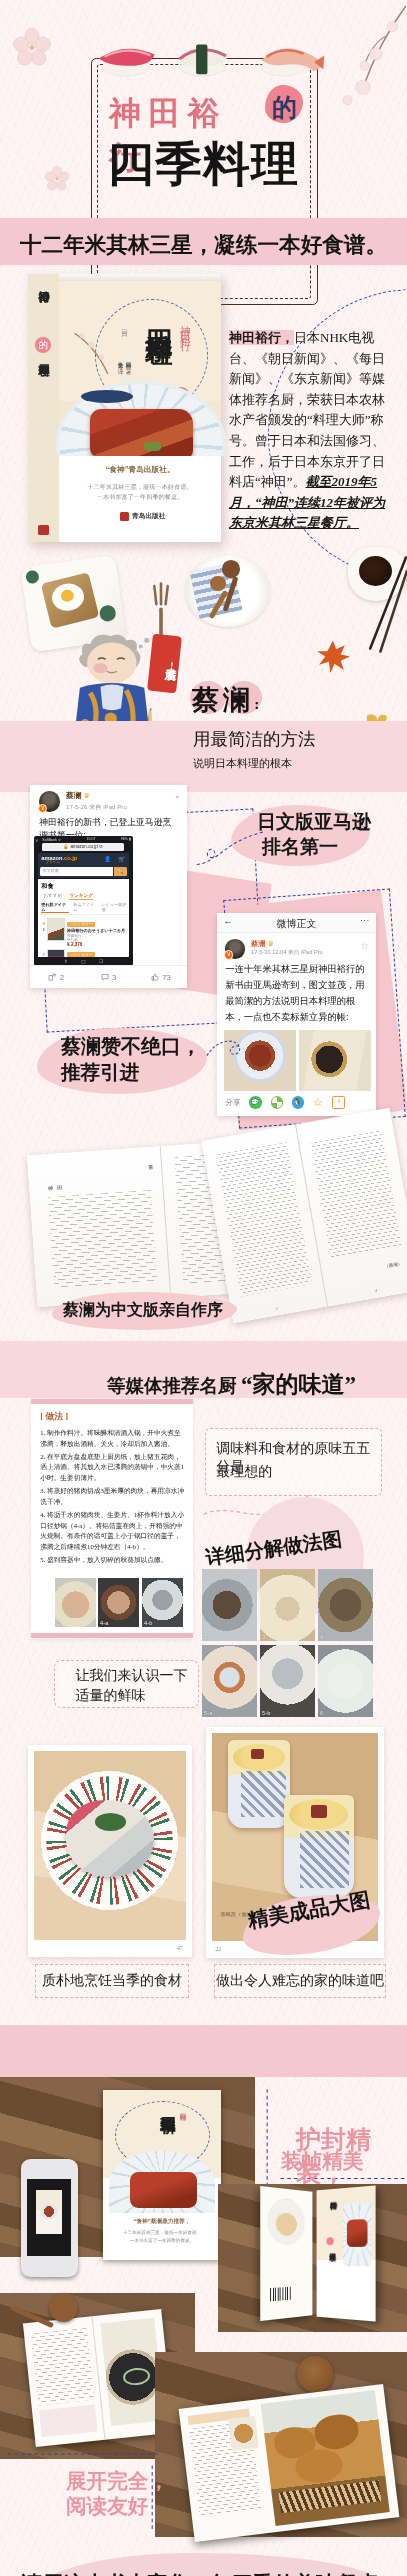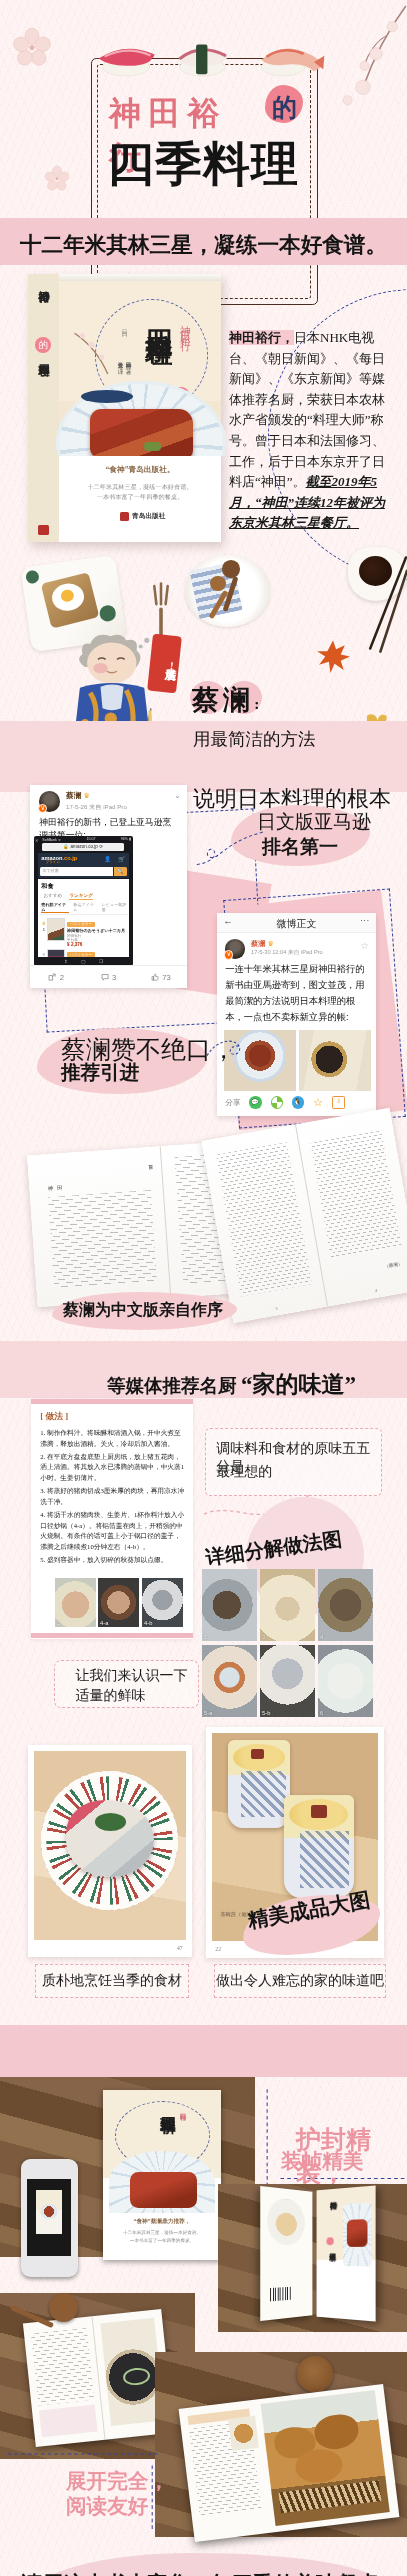--- a/index.html
+++ b/index.html
@@ -201,21 +201,21 @@
     </svg>
   </div>
   <div class="abs vtext serif" style="left:150px;top:635px;width:29px;height:57px;background:#d23b2f;border-radius:4.1px;color:#fff;font-size:11.3px;font-weight:bold;text-align:center;transform:rotate(6deg);padding-top:3.1px;box-sizing:border-box;">朕满足!</div>
 
   <div class="abs" style="left:190px;top:681px;width:36px;height:33px;border-radius:50%;background:#f3c3c9;"></div>
   <div class="abs" style="left:226px;top:681px;width:36px;height:33px;border-radius:50%;background:#f3c3c9;"></div>
   <div class="abs serif" style="left:192px;top:682px;font-size:27px;font-weight:bold;color:#141414;letter-spacing:4.1px;"><span>蔡澜</span><span style="font-size:15.5px;">:</span></div>
 
   <div class="band" style="top:721px;height:71px;background:#f7d8db;"></div>
   <div class="abs serif" style="left:193px;top:727px;font-size:17.5px;color:#141414;">用最简洁的方法</div>
-  <div class="abs serif" style="left:193px;top:784px;font-size:22px;color:#141414;text-align:center;">说明日本料理的根本</div>
+  <div class="abs serif" style="left:193px;top:756px;font-size:11px;color:#141414;text-align:center;">说明日本料理的根本</div>
 
   <div class="abs" style="left:170px;top:876px;width:93px;height:118px;background:#f5c6cc;transform:rotate(9deg);"></div>
   <div class="abs dashblue" style="left:41px;top:814px;width:216px;height:211px;transform:rotate(-3deg);background:transparent;"></div>
   <div class="card" style="left:30px;top:785px;width:157px;height:203px;">
     <div class="avatar abs" style="left:9.3px;top:6.2px;width:20.6px;height:20.6px;">
         <span class="vbadge">V</span>
       </div>
     <div class="abs" style="left:36px;top:6.2px;font-size:7.7px;font-weight:bold;color:#5d3f1e;"><span>蔡澜</span> <span class="crown">♛</span></div>
     <div class="abs gray" style="left:36px;top:17.5px;font-size:6.2px;">17-5-26  来自 iPad Pro</div>
     <div class="abs gray" style="right:6.2px;top:5.2px;font-size:8.2px;">⌄</div>
@@ -296,21 +296,21 @@
       <div class="statrow" style="flex:1;justify-content:center;">
         <svg width="8.2" height="8.2" viewBox="0 0 16 16">
             <path d="M2 7 h3 v7 H2 Z M5 8 l3-6 q2 0 1.5 2.5 L9 7 h4 q1.5 0 1 2 l-1 4 q-.3 1-1.5 1 H5 Z" stroke="#828282" fill="none" stroke-width="1.3"></path>
           </svg>
         <span>73</span>
       </div>
     </div>
   </div>
 
   <div class="brush abs" style="left:231px;top:805px;width:139px;height:61px;background:#f5cdd1;"></div>
-  <div class="abs serif" style="left:257px;top:809px;font-size:19px;font-weight:normal;color:#161616;">日文版亚马逊</div>
+  <div class="abs serif" style="left:257px;top:809px;font-size:19px;font-weight:bold;color:#161616;">日文版亚马逊</div>
   <div class="abs serif" style="left:262px;top:834px;font-size:19px;font-weight:bold;color:#161616;">排名第一</div>
   <svg class="abs" style="left:192px;top:828px" width="72" height="41" viewBox="0 0 140 80">
     <path d="M138 8 C100 18 80 30 52 52 C40 62 28 58 30 48 C32 38 46 40 44 52 C42 62 24 70 6 72" stroke="#32439e" stroke-width="2" stroke-dasharray="6 5" fill="none"></path>
   </svg>
 
   <div class="abs" style="left:225px;top:899px;width:170px;height:222px;background:#f5c6cc;transform:rotate(-7deg);"></div>
   <div class="abs dashblue" style="left:231px;top:894px;width:165px;height:227px;transform:rotate(-4deg);background:transparent;"></div>
   <div class="card" style="left:217px;top:913px;width:159px;height:203px;">
     <div class="abs" style="left:0;top:0;width:100%;height:18.5px;border-bottom:0.5px solid #ededed;background:#fafafa;">
       <span style="position:absolute;left:6.2px;top:3.1px;font-size:9.3px;color:#444;">←</span>
@@ -332,21 +332,21 @@
       <span style="color:#8a8a8a;font-size:7.7px;">分享</span>
       <span class="icon-circ" style="width:12.4px;height:12.4px;background:#45c05a;color:#fff;text-align:center;line-height:12.4px;font-size:6.2px;">💬</span>
       <span class="icon-circ" style="width:12.4px;height:12.4px;border:1.5px solid #79c242;box-sizing:border-box;background:conic-gradient(#79c242 0 25%,#fff 25% 50%,#79c242 50% 75%,#fff 75%);"></span>
       <span class="icon-circ" style="width:12.4px;height:12.4px;background:#3aa4e0;color:#fff;text-align:center;line-height:12.4px;font-size:6.7px;">🐧</span>
       <span style="color:#f5a623;font-size:11.3px;">☆</span>
       <span style="width:11.3px;height:10.3px;border:1px solid #f0953c;border-radius:1.5px;color:#f0953c;font-size:5.7px;text-align:center;line-height:9.3px;display:inline-block;">⇩</span>
     </div>
   </div>
 
   <div class="brush abs" style="left:37px;top:1028px;width:170px;height:66px;background:#f5cdd1;"></div>
-  <div class="abs serif" style="left:61px;top:1033px;font-size:25px;font-weight:normal;color:#161616;">蔡澜赞不绝口，</div>
+  <div class="abs serif" style="left:61px;top:1033px;font-size:20px;font-weight:bold;color:#161616;">蔡澜赞不绝口，</div>
   <div class="abs serif" style="left:61px;top:1059px;font-size:19.6px;font-weight:bold;color:#161616;">推荐引进</div>
   <svg class="abs" style="left:206px;top:1035px" width="41" height="31" viewBox="0 0 80 60">
     <path d="M2 40 C20 10 50 6 62 18 C72 28 60 42 50 36 C42 30 52 18 66 22" stroke="#32439e" stroke-width="2" stroke-dasharray="5 4" fill="none"></path>
   </svg>
 
   <div class="abs pagepaper" style="left:32px;top:1146px;width:268px;height:152px;transform:rotate(-4deg);">
     <div class="abs" style="left:133px;top:0;width:1px;height:100%;background:#d8d4cc;"></div>
     <div class="abs serif vtext" style="right:143px;top:14.4px;font-size:4.6px;color:#555;">前言</div>
     <div class="abs serif" style="left:18.5px;top:31px;font-size:5.2px;letter-spacing:4.1px;color:#333;">神田</div>
     <div class="abs fauxtext" style="left:17.5px;top:43px;width:103px;height:93px;"></div>

